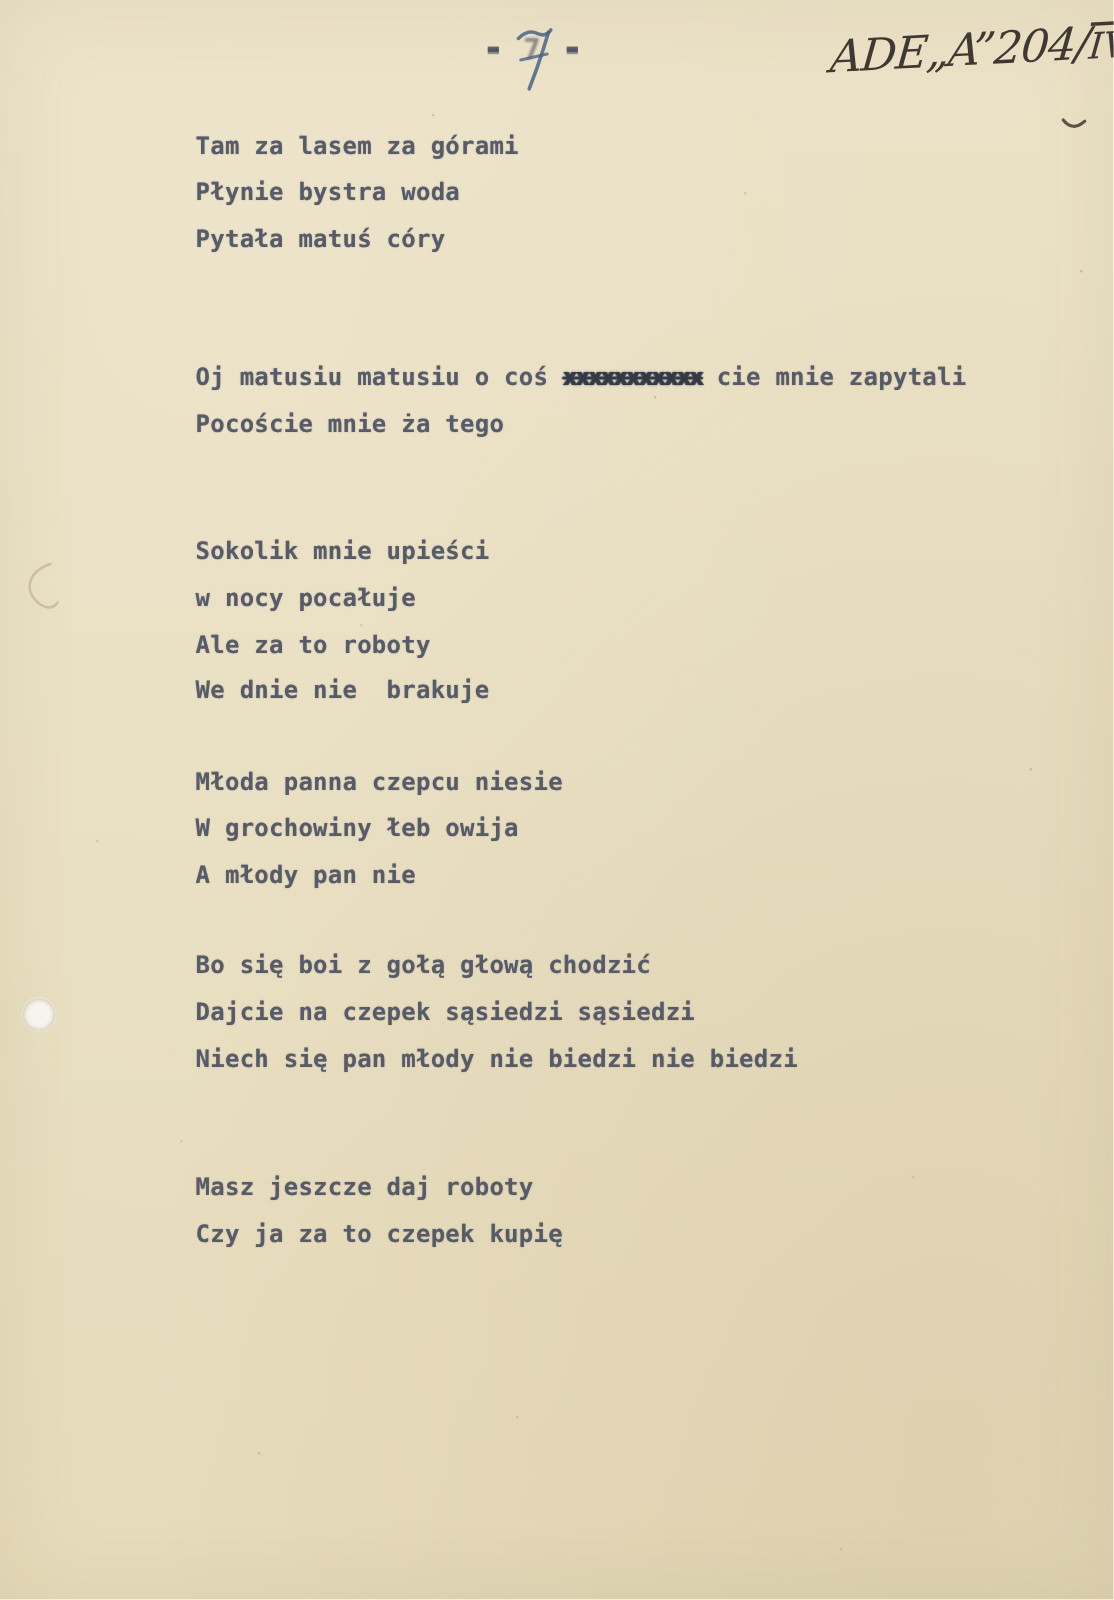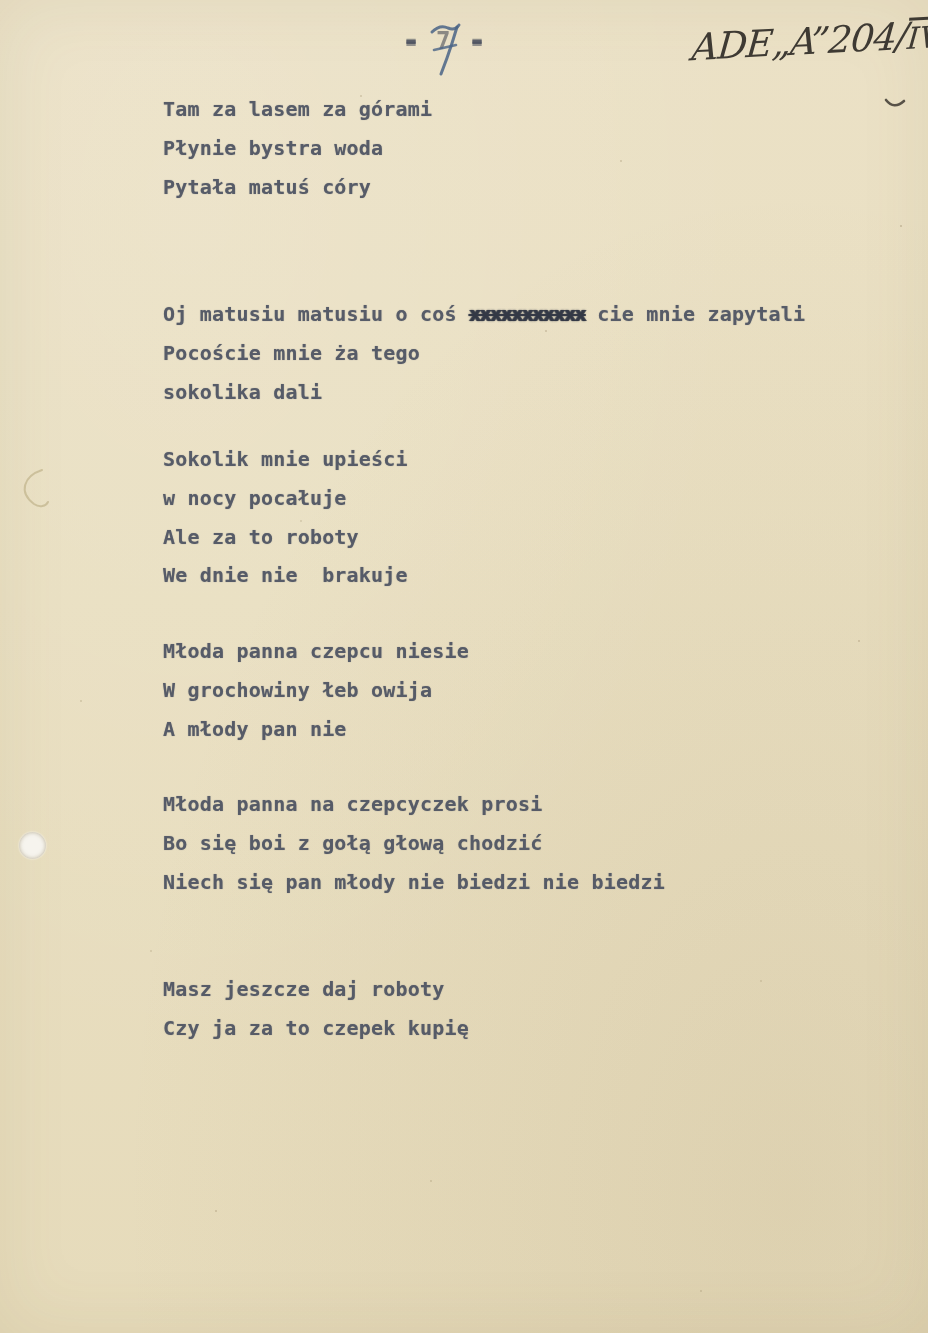--- a/index.html
+++ b/index.html
@@ -110,48 +110,47 @@
     </svg>
   </span>
 
   <div class="annotation"><span>ADE„A”204/</span><span class="numeral">IV</span></div>
   <span class="tick">
     <svg width="22" height="14" viewBox="0 0 22 14">
       <path d="M2 3 Q 10 13 20 4" fill="none" stroke="#3e3a33" stroke-width="2.6" stroke-linecap="round" opacity="0.85"></path>
     </svg>
   </span>
 
-  <div class="stanza" style="top:90px">
+  <div class="stanza" style="top:102px">
     <div class="line">Tam za lasem za górami</div>
     <div class="line">Płynie bystra woda</div>
     <div class="line">Pytała matuś córy</div>
   </div>
 
   <div class="stanza" style="top:295px">
     <div class="line"><span>Oj matusiu matusiu o coś </span><span class="strike">xxxxxxxxxxx</span><span> cie mnie zapytali</span></div>
     <div class="line">Pocoście mnie ża tego</div>
-    <div class="line">sokolika dali</div>
   </div>
 
   <div class="stanza" style="top:632px">
     <div class="line">Młoda panna czepcu niesie</div>
     <div class="line">W grochowiny łeb owija</div>
     <div class="line">A młody pan nie</div>
   </div>
 
   <div class="stanza" style="top:440px">
     <div class="line">Sokolik mnie upieści</div>
     <div class="line">w nocy pocałuje</div>
     <div class="line">Ale za to roboty</div>
     <div class="line">We dnie nie  brakuje</div>
   </div>
 
   <div class="stanza" style="top:785px">
-    <div class="line">Młoda panna na czepcyczek prosi</div>
     <div class="line">Bo się boi z gołą głową chodzić</div>
+    <div class="line">Dajcie na czepek sąsiedzi sąsiedzi</div>
     <div class="line">Niech się pan młody nie biedzi nie biedzi</div>
   </div>
 
   <div class="stanza" style="top:970px">
     <div class="line">Masz jeszcze daj roboty</div>
     <div class="line">Czy ja za to czepek kupię</div>
   </div>
 
   <span class="crease">
     <svg width="42" height="46" viewBox="0 0 42 46">

